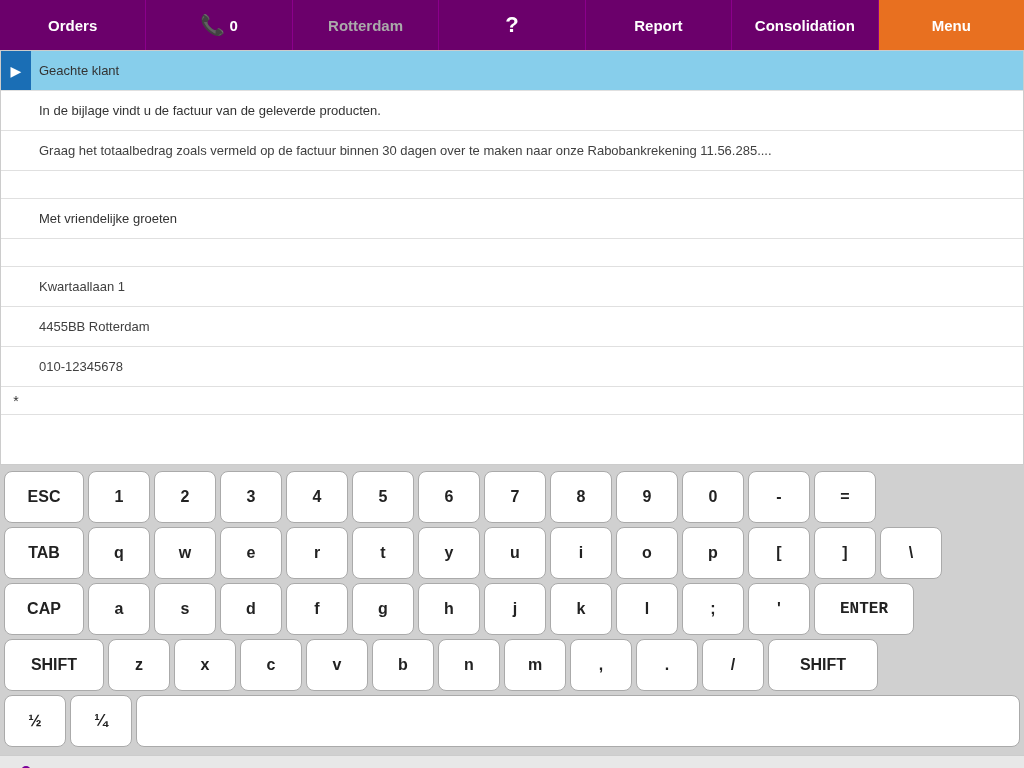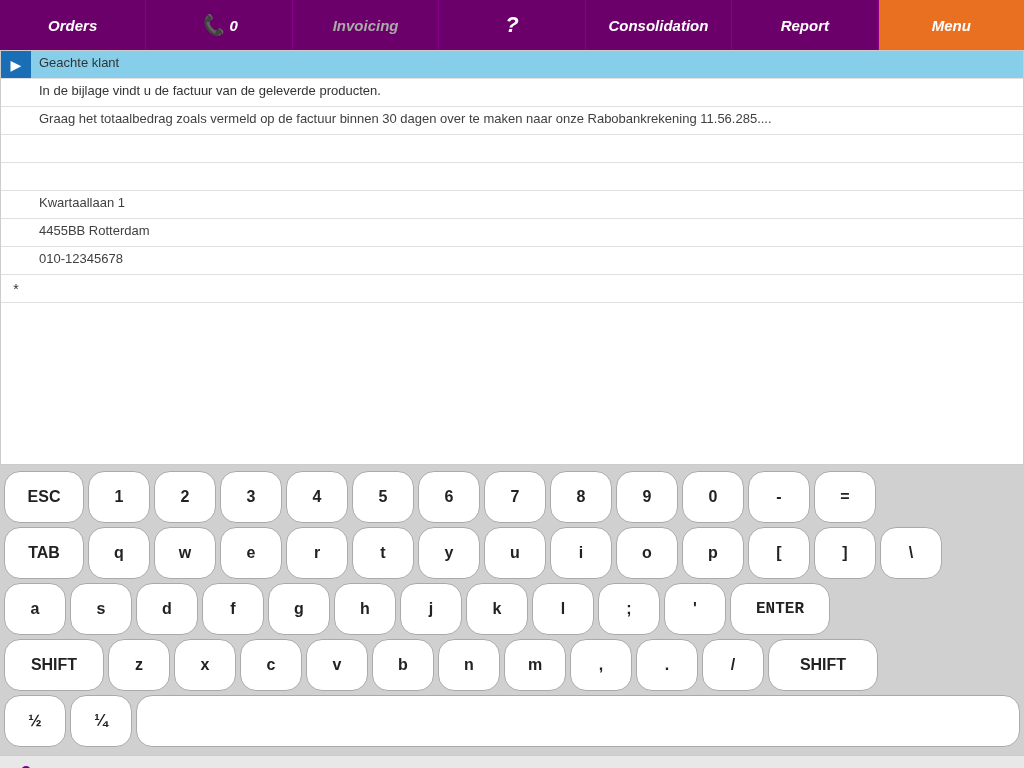--- a/index.html
+++ b/index.html
@@ -3,21 +3,20 @@
   <meta charset="utf-8">
   <style>
     * { box-sizing: border-box; margin: 0; padding: 0; }
     body { font-family: Arial, sans-serif; width: 1024px; height: 768px; overflow: hidden; background: #e0e0e0; }
 
     
     #top-nav {
       display: flex;
       height: 50px;
       background: #6b006b;
-      font-style: italic;
     }
     .nav-item {
       flex: 1;
       display: flex;
       align-items: center;
       justify-content: center;
       color: white;
       font-size: 15px;
       font-weight: bold;
       border-right: 1px solid #8b008b;
@@ -53,21 +52,21 @@
       min-width: 30px;
       display: flex;
       align-items: center;
       justify-content: center;
       background: #1a6eb5;
       color: white;
       font-size: 14px;
     }
     .row-content {
       flex: 1;
-      padding: 4px 8px;
+      padding: 12px 8px;
       font-size: 13px;
       color: #333;
     }
     .row-selected .row-content {
       background: #87ceeb;
       color: #333;
     }
     .row-purple .row-content {
       color: #404040;
     }
@@ -91,21 +90,21 @@
     }
     .kb-row {
       display: flex;
       justify-content: flex-start;
       margin-bottom: 4px;
       gap: 4px;
     }
     .kb-key {
       background: white;
       border: 1px solid #aaa;
-      border-radius: 16px;
+      border-radius: 8px;
       min-width: 62px;
       height: 52px;
       display: flex;
       align-items: center;
       justify-content: center;
       font-size: 16px;
       font-weight: bold;
       cursor: pointer;
       color: #222;
       flex-shrink: 0;
@@ -140,30 +139,30 @@
 
 <div id="top-nav">
   <div class="nav-item">
     <span>Orders</span>
   </div>
   <div class="nav-item">
     <span style="font-size:20px;">📞</span>
     <span style="margin-left:4px;">0</span>
   </div>
   <div class="nav-item invoicing-item">
-    <span>Invoicing</span>
+    <span>Rotterdam</span>
   </div>
   <div class="nav-item">
     <span style="font-size:22px;font-weight:bold;">?</span>
   </div>
   <div class="nav-item">
+    <span>Report</span>
+  </div>
+  <div class="nav-item">
     <span>Consolidation</span>
-  </div>
-  <div class="nav-item">
-    <span>Report</span>
   </div>
   <div class="nav-item active-menu">
     <span>Menu</span>
   </div>
 </div>
 
 <div id="main-content">
 
   <div class="email-row row-selected">
     <div class="row-arrow">▶</div>
@@ -178,20 +177,24 @@
   <div class="email-row row-purple">
     <div class="row-arrow" style="background:transparent;"></div>
     <div class="row-content">Graag het totaalbedrag zoals vermeld op de factuur binnen 30 dagen over te maken naar onze Rabobankrekening 11.56.285....</div>
   </div>
 
   <div class="email-row row-empty">
     <div class="row-arrow" style="background:transparent;"></div>
     <div class="row-content"></div>
   </div>
 
+  <div class="email-row">
+    <div class="row-arrow" style="background:transparent;"></div>
+    <div class="row-content">Met vriendelijke groeten</div>
+  </div>
 
   <div class="email-row row-empty">
     <div class="row-arrow" style="background:transparent;"></div>
     <div class="row-content"></div>
   </div>
 
 
   <div class="email-row row-purple">
     <div class="row-arrow" style="background:transparent;"></div>
     <div class="row-content">Kwartaallaan 1</div>
@@ -242,20 +245,21 @@
     <div class="kb-key">u</div>
     <div class="kb-key">i</div>
     <div class="kb-key">o</div>
     <div class="kb-key">p</div>
     <div class="kb-key">[</div>
     <div class="kb-key">]</div>
     <div class="kb-key">\</div>
   </div>
 
   <div class="kb-row">
+    <div class="kb-key wide">CAP</div>
     <div class="kb-key">a</div>
     <div class="kb-key">s</div>
     <div class="kb-key">d</div>
     <div class="kb-key">f</div>
     <div class="kb-key">g</div>
     <div class="kb-key">h</div>
     <div class="kb-key">j</div>
     <div class="kb-key">k</div>
     <div class="kb-key">l</div>
     <div class="kb-key">;</div>

